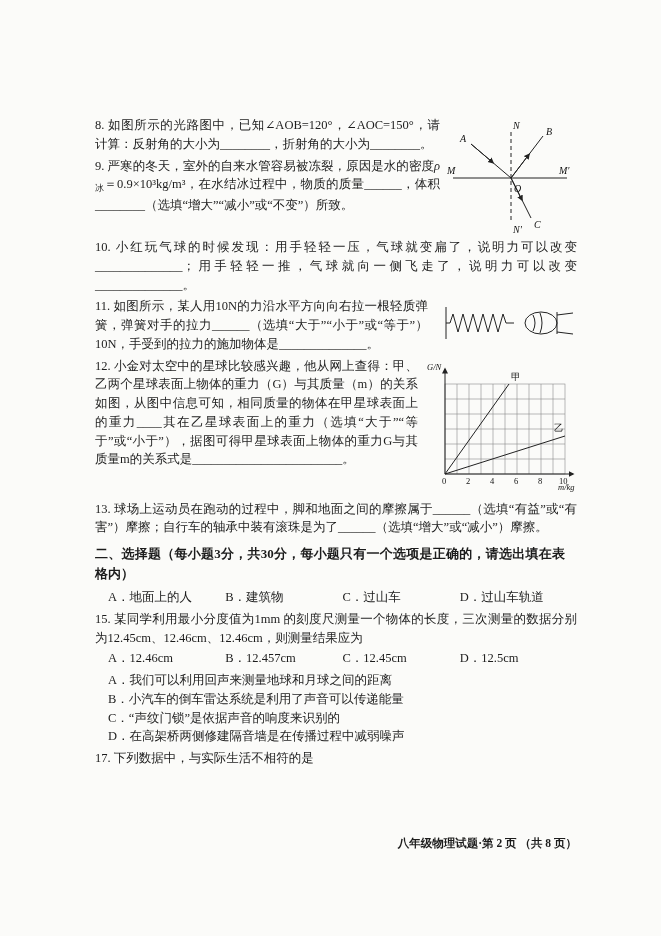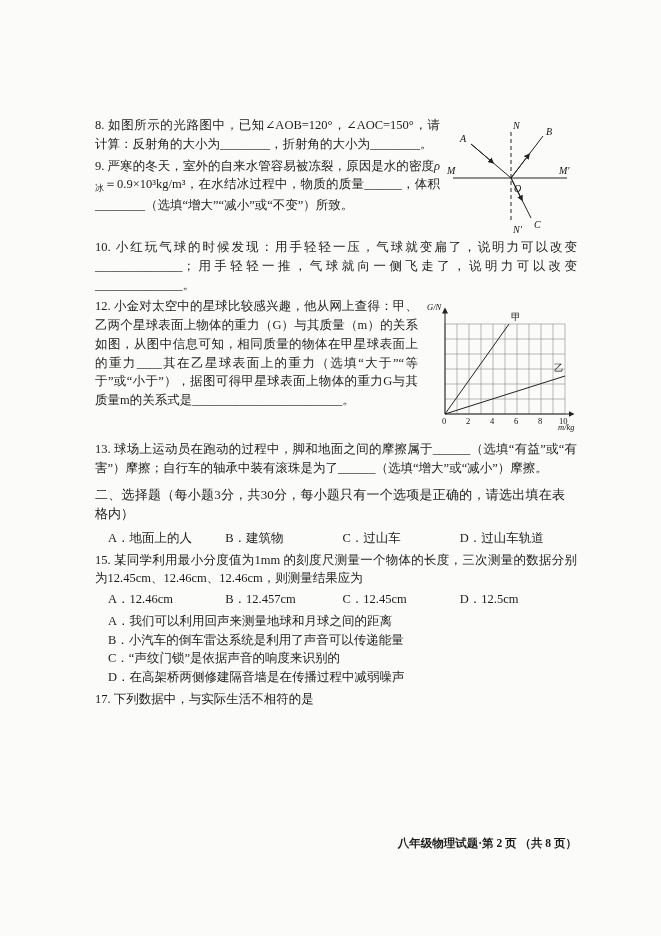--- a/index.html
+++ b/index.html
@@ -16,21 +16,21 @@
     left:95px; top:116px;
     width:482px;
     font-size:12.5px;
     line-height:1.5;
     text-align:justify;
   }
   .q { margin-bottom:3px; }
   .flow { display:flow-root; }
   .fig-right { float:right; margin:2px 0 2px 7px; }
   .sub { font-size:9px; vertical-align:-3px; }
-  .sec-title { font-weight:normal; font-size:13px; margin:7px 12px 5px 0; }
+  .sec-title { font-weight:bold; font-size:13px; margin:7px 12px 5px 0; }
   .opts-row { display:flex; padding-left:13px; margin:2px 0 2px 0; }
   .opts-row span { flex:1; }
   .opt-line { padding-left:13px; }
   .footer {
     position:absolute;
     left:95px; top:836px;
     width:482px;
     text-align:right;
     text-indent:110px;
     font-size:11.5px;
@@ -77,20 +77,35 @@
     </div>
     <div class="q">
       <span>9. 严寒的冬天，室外的自来水管容易被冻裂，原因是水的密度</span><i>ρ</i><span class="sub">冰</span><span>＝0.9×10³kg/m³，在水结冰过程中，物质的质量______，体积________（选填“增大”“减小”或“不变”）所致。</span>
     </div>
   </div>
 
   <div class="q">
     <span>10. 小红玩气球的时候发现：用手轻轻一压，气球就变扁了，说明力可以改变______________；用手轻轻一推，气球就向一侧飞走了，说明力可以改变______________。</span>
   </div>
 
+  <div class="flow q">
+    <svg class="fig-right" width="142" height="46" viewBox="0 0 142 46">
+      <line x1="11" y1="8" x2="11" y2="40" class="dline"></line>
+      <path class="dline" d="M11,24 l4,0 l3,-9 l5,18 l5,-18 l5,18 l5,-18 l5,18 l5,-18 l5,18 l5,-18 l5,18 l5,-18 l3,9 l8,0"></path>
+      <g>
+        <ellipse cx="106" cy="24" rx="16" ry="11" class="dline"></ellipse>
+        <path class="dline" d="M98,16 q4,8 0,16"></path>
+        <path class="dline" d="M105,14 q4,10 0,20"></path>
+        <line x1="122" y1="13" x2="122" y2="35" class="dline"></line>
+        <line x1="122" y1="16" x2="138" y2="14" class="dline"></line>
+        <line x1="122" y1="33" x2="138" y2="35" class="dline"></line>
+      </g>
+    </svg>
+    <span>11. 如图所示，某人用10N的力沿水平方向向右拉一根轻质弹簧，弹簧对手的拉力______（选填“大于”“小于”或“等于”）10N，手受到的拉力的施加物体是______________。</span>
+  </div>
 
   <div class="flow q">
     <svg class="fig-right" width="152" height="136" viewBox="0 0 152 136">
       <defs>
         <marker id="arr2" markerWidth="8" markerHeight="8" refX="4.5" refY="3" orient="auto">
           <path d="M0,0 L6,3 L0,6 Z" fill="#222"></path>
         </marker>
       </defs>
 
       <g>

